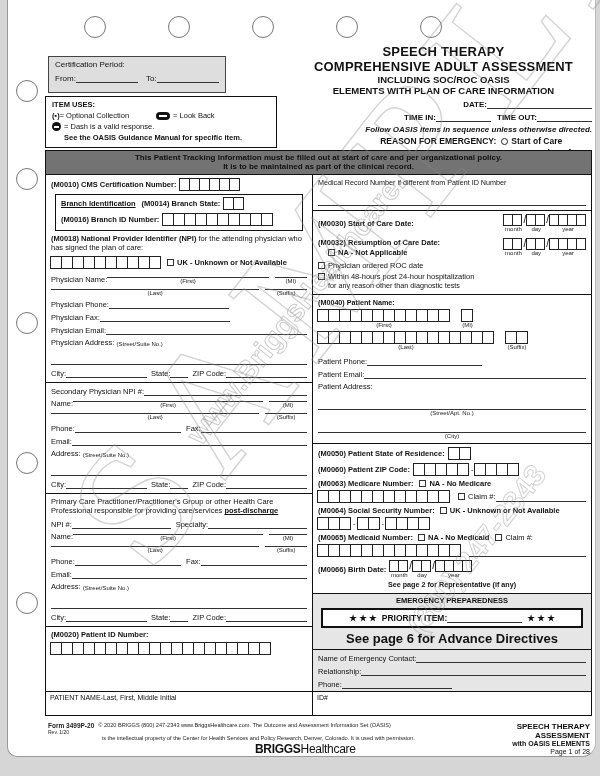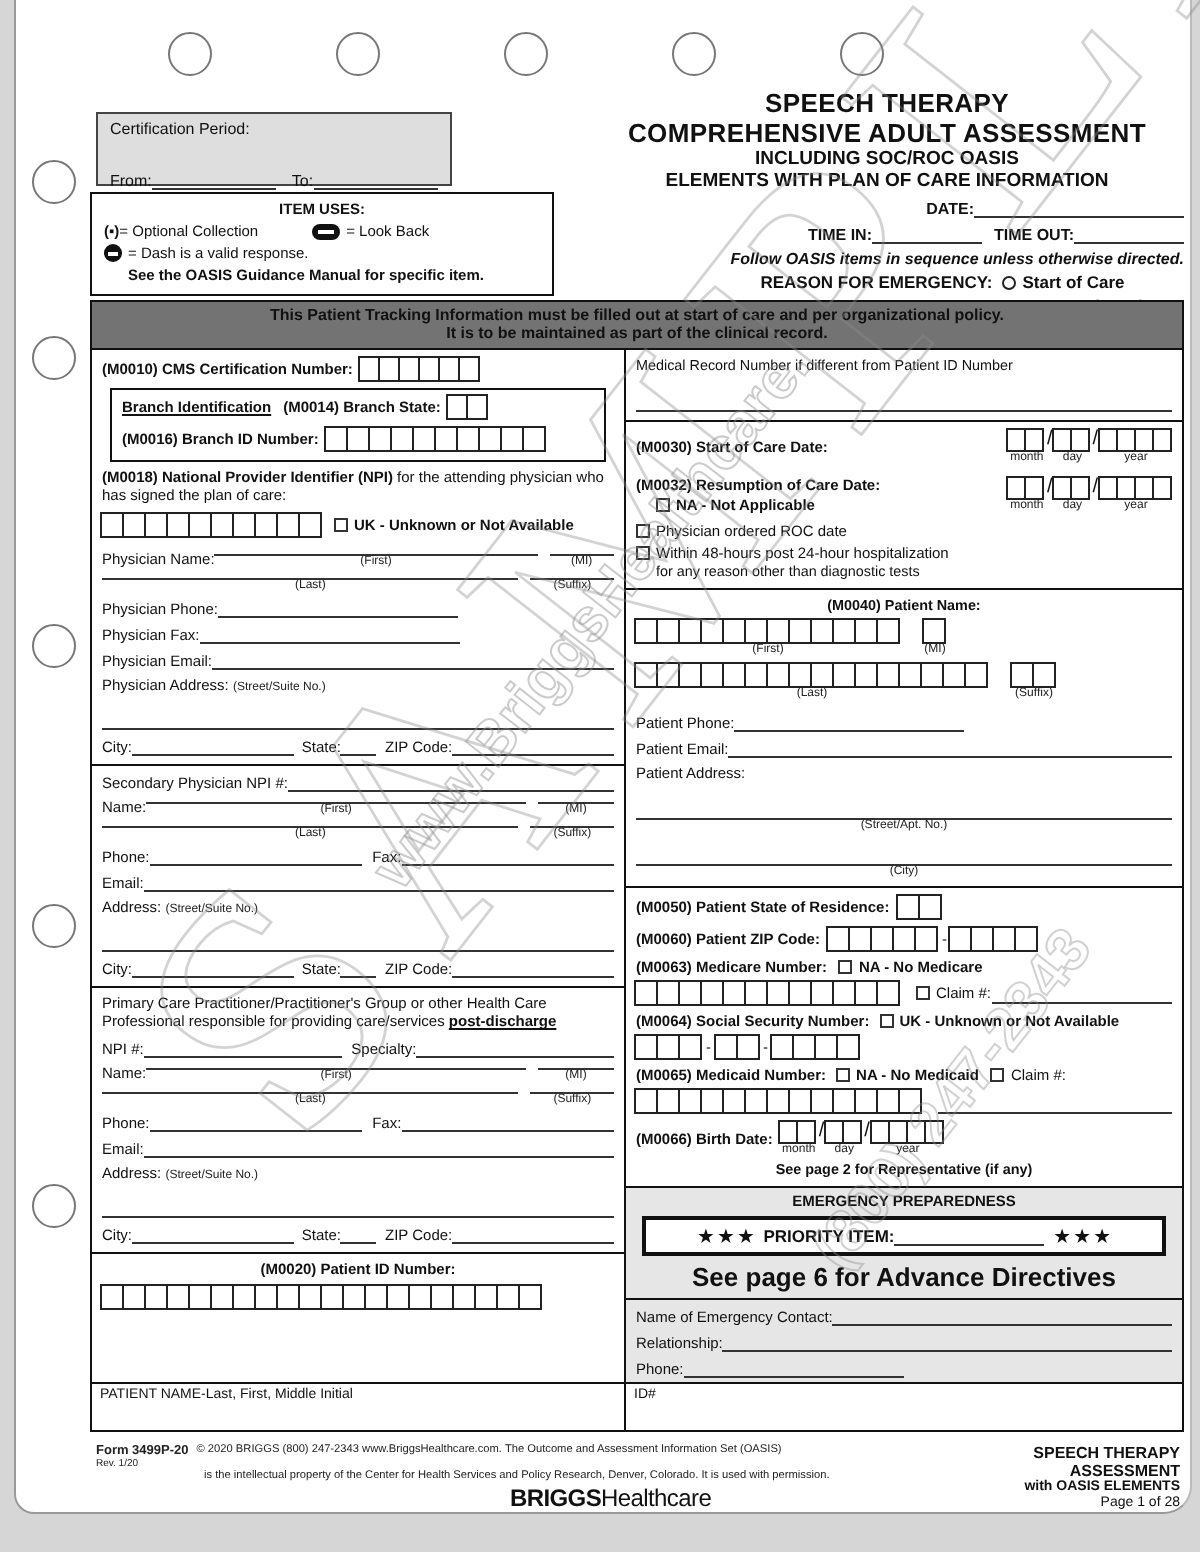--- a/index.html
+++ b/index.html
@@ -9,21 +9,21 @@
   
   .hole { position:absolute; width:22px; height:22px; border:1px solid #777; border-radius:50%; background:#fff; }
   
   .wm { position:absolute; z-index:5; pointer-events:none; color:rgba(120,120,120,0.0);
         -webkit-text-stroke:1.4px rgba(140,140,140,0.38); font-weight:bold; white-space:nowrap; }
   .wm-sample { font-size:170px; left:30px; top:480px; transform:rotate(-52deg); transform-origin:left top; letter-spacing:24px; font-family:"Liberation Serif", serif; }
   .wm-url { font-size:30px; -webkit-text-stroke:1px rgba(140,140,140,0.45); left:180px; top:430px; transform:rotate(-52deg); transform-origin:left top; }
   .wm-phone { font-size:30px; -webkit-text-stroke:1px rgba(140,140,140,0.4); left:400px; top:620px; transform:rotate(-52deg); transform-origin:left top; }
   
   .cert-box { position:absolute; left:48px; top:56px; width:178px; height:37px; background:#dedede; border:1px solid #444; padding:3px 6px; font-size:8px; }
-  .cert-row { display:flex; align-items:flex-end; margin-top:16px; }
+  .cert-row { display:flex; align-items:flex-end; margin-top:4px; }
   .title-block { position:absolute; left:295px; top:44px; width:297px; text-align:center; }
   .t1 { font-size:13px; font-weight:bold; letter-spacing:.2px; }
   .t2 { font-size:13px; font-weight:bold; letter-spacing:.2px; }
   .t3 { font-size:9.5px; font-weight:bold; }
   .hrow { display:flex; align-items:flex-end; justify-content:flex-end; font-size:8px; font-weight:bold; margin-top:3px; }
   .note { font-size:8px; font-weight:bold; font-style:italic; margin-top:3px; text-align:right; }
   .reason { display:flex; justify-content:flex-end; font-size:8.5px; font-weight:bold; margin-top:2px; text-align:left; }
   .radio { display:inline-block; width:7px; height:7px; border:1px solid #222; border-radius:50%; margin-right:3px; background:#fff; }
   .ropt { display:flex; align-items:center; margin-bottom:2px; }
   .item-uses { position:absolute; left:45px; top:96px; width:232px; height:52px; border:1.5px solid #111; padding:3px 6px; font-size:7.5px; }
@@ -35,21 +35,21 @@
   
   .main { position:absolute; left:45px; top:150px; width:547px; height:566px; border:1.5px solid #111; display:flex; flex-direction:column; background:#fff; }
   .banner { background:#737373; border-bottom:1.5px solid #111; text-align:center; font-size:8px; font-weight:bold; padding:2px 4px 3px; }
   .cols { flex:1; display:flex; overflow:hidden; }
   .col-l { width:267px; border-right:1.5px solid #111; display:flex; flex-direction:column; }
   .col-r { flex:1; display:flex; flex-direction:column; font-size:7.2px; }
   .sec { padding:3px 5px 4px; }
   .dividt { border-top:1.5px solid #111; }
   .row { display:flex; align-items:flex-end; font-size:7.5px; margin-top:3px; }
   .rowc { display:flex; align-items:center; font-size:7.5px; margin-top:3px; }
-  .b { font-weight:bold;text-align:center; }
+  .b { font-weight:bold; }
   .wl { flex:1; border-bottom:1px solid #333; height:10px; }
   .wlf { border-bottom:1px solid #333; height:10px; display:inline-block; }
   .cells { display:flex; }
   .cell { width:11px; height:13px; border:1px solid #222; margin-left:-1px; background:#fff; }
   .cells.sm .cell { width:10px; height:12px; }
   .cells.md .cell { width:12px; height:13px; }
   .sub { font-size:6px; text-align:center; color:#222; }
   .fieldcol { display:flex; flex-direction:column; }
   .cb { display:inline-block; width:7px; height:7px; border:1px solid #333; margin-right:3px; background:#fff; flex:none; }
   .dgcol { display:flex; flex-direction:column; align-items:center; }

